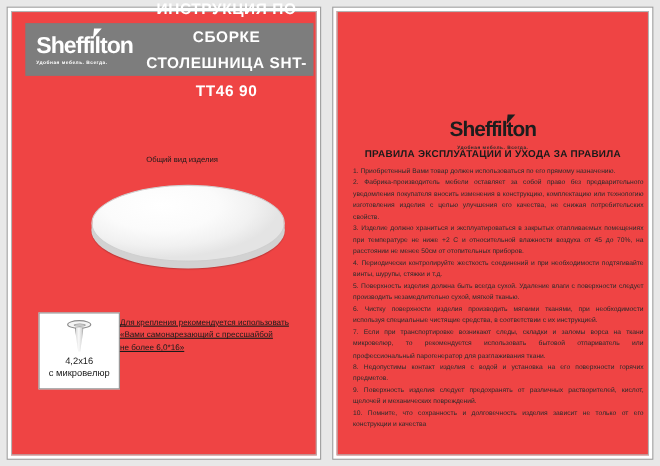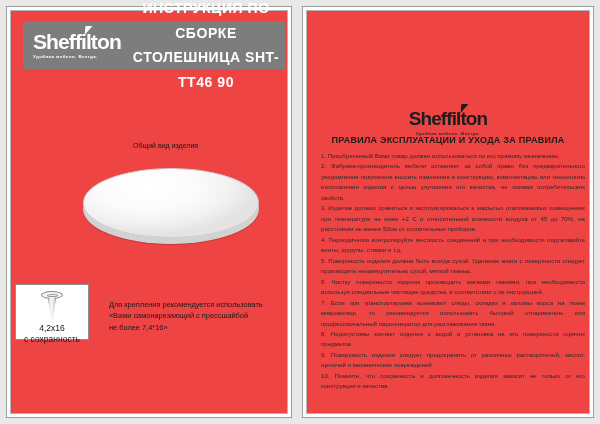--- a/index.html
+++ b/index.html
@@ -122,24 +122,24 @@
     border-radius: 50%;
     background:
       radial-gradient(ellipse 62% 70% at 36% 26%, #ffffff 0%, #fbfbfb 48%, #f1f1f1 78%, #e4e4e4 100%);
     border: 1px solid #cfcfcf;
     box-sizing: border-box;
   }
 
   
   .hw-box {
     position: absolute;
-    left: 4px;
+    left: 24px;
     top: 273px;
     width: 74px;
-    height: 56px;
+    height: 70px;
     border: 1px solid #8f8f8f;
     background: #ffffff;
     box-sizing: border-box;
   }
   .hw-art {
     height: 38px;
     display: flex;
     align-items: center;
     justify-content: center;
     padding-top: 3px;
@@ -176,25 +176,26 @@
   }
   .hw-labels {
     text-align: center;
     font-size: 8.5px;
     color: #1a1a1a;
     line-height: 1.35;
   }
   .hw-note {
     position: absolute;
     left: 98px;
-    top: 288px;
+    top: 276px;
     width: 180px;
     font-size: 7.4px;
     color: #1a1a1a;
     line-height: 1.55;
+    text-decoration: underline;
   }
 
   
   .right-logo {
     position: absolute;
     left: 0; right: 0;
     top: 98px;
     text-align: center;
     color: #1d1d1d;
   }
@@ -255,28 +256,28 @@
 
     <div class="hw-box">
       <div class="hw-art">
         <div class="screw">
           <div class="washer"></div>
           <div class="shaft"></div>
         </div>
       </div>
       <div class="hw-labels">
         <div>4,2х16</div>
-        <div>с сохранность</div>
+        <div>с микровелюр</div>
       </div>
     </div>
 
     <div class="hw-note">
       <div>Для крепления рекомендуется использовать</div>
       <div>«Вами самонарезающий с прессшайбой</div>
-      <div>не более  7,4*16»</div>
+      <div>не более  6,0*16»</div>
     </div>
 
   </div>
 </div>
 
 <div class="page" id="page-right">
   <div class="page-inner">
 
     <div class="right-logo">
       <div class="wordmark">

